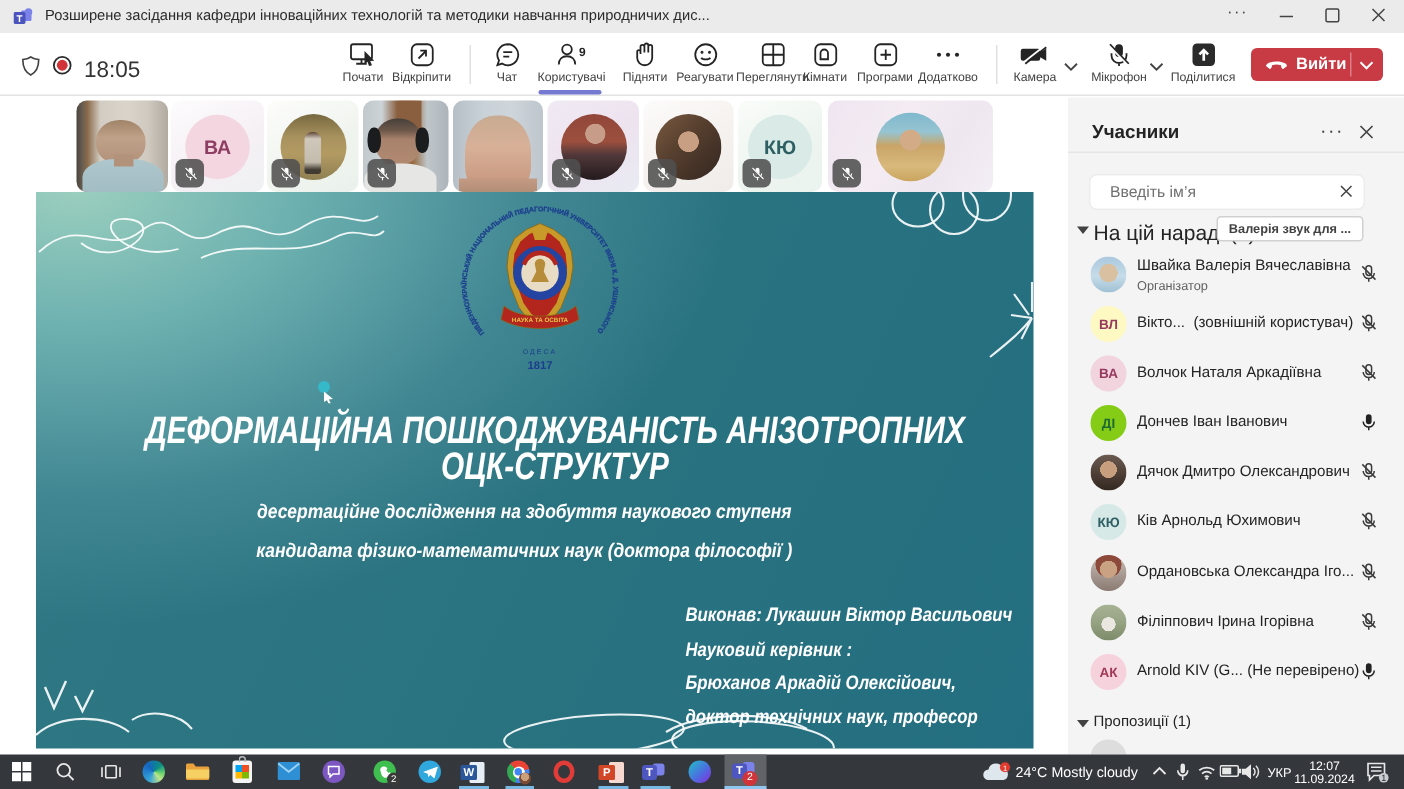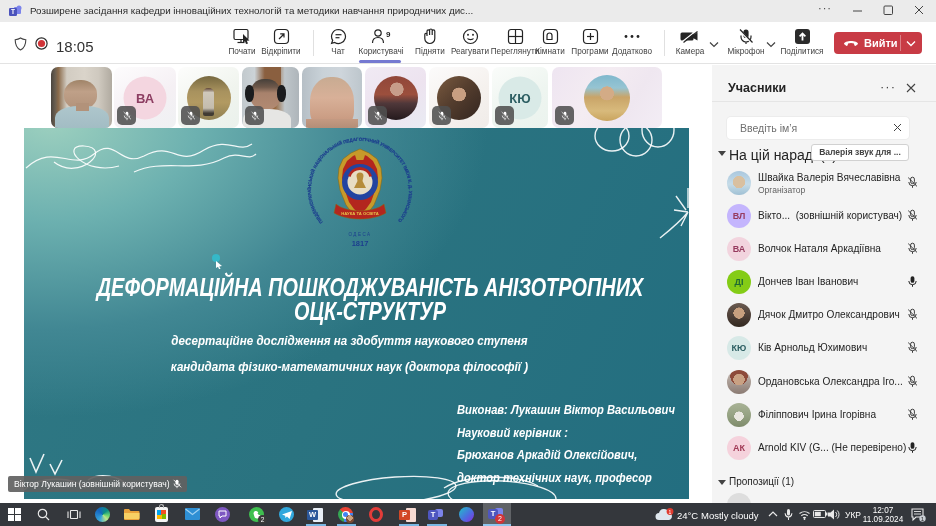--- a/index.html
+++ b/index.html
@@ -304,27 +304,20 @@
     <div class="abs" style="left:188px;top:126px;width:8px;height:8px;border-radius:50%;background:#35b8c8"></div>
     <svg class="abs" style="left:192px;top:133px" width="7" height="8" viewBox="0 0 7 8">
         <path d="M0 0 L6 5 L3.2 5.4 L4.6 8 L3 8 L2 5.8 L0 7 Z" fill="#fff"></path>
       </svg>
 
     <div class="abs" style="left:-134px;top:148px;width:960px;text-align:center;color:#fff;font-size:25.5px;font-weight:bold;font-style:italic;line-height:23.5px;transform:scaleX(0.78);transform-origin:50% 50%">ДЕФОРМАЦІЙНА ПОШКОДЖУВАНІСТЬ АНІЗОТРОПНИХ<br>ОЦК-СТРУКТУР</div>
     <div class="abs" style="left:-3px;top:200px;width:657px;text-align:center;color:#fff;font-size:13.2px;font-weight:bold;font-style:italic;line-height:26px;transform:scaleX(0.88);transform-origin:50% 50%">десертаційне дослідження на здобуття наукового ступеня<br>кандидата фізико-математичних наук (доктора філософії )</div>
     <div class="abs" style="left:433px;top:271px;color:#fff;font-size:13px;font-weight:bold;font-style:italic;line-height:22.5px;white-space:nowrap;transform:scaleX(0.86);transform-origin:0 0">Виконав: Лукашин Віктор Васильович<br>Науковий керівник :<br>Брюханов Аркадій Олексійович,<br>доктор технічних наук, професор</div>
   </div>
 
-  <div class="abs" style="left:8px;top:411px;width:179px;height:16px;background:rgba(97,97,97,.92);border-radius:2px;color:#fff;font-size:8.6px;line-height:16px;padding-left:6px">Віктор Лукашин (зовнішній користувач)
-    <svg class="abs" style="right:5px;top:3px" width="10" height="10" viewBox="0 0 12 12" fill="none" stroke="#fff" stroke-width="1">
-        <rect x="4.2" y="1" width="3.6" height="6" rx="1.8" fill="#fff" stroke="none"></rect>
-        <path d="M2.5 5.5 a3.5 3.5 0 0 0 7 0 M6 9 L6 11"></path>
-        <line x1="2" y1="1" x2="11" y2="10"></line>
-      </svg>
-  </div>
 </div>
 
 <div id="panel">
   <div class="abs" style="left:16px;top:16px;font-size:12.5px;font-weight:bold;color:#242424">Учасники</div>
   <div class="abs" style="left:168px;top:14px;color:#424242;font-size:13px;letter-spacing:1px">···</div>
   <svg class="abs" style="left:194px;top:18px" width="10" height="10" viewBox="0 0 10 10" stroke="#424242" stroke-width="1.1">
       <path d="M1 1 L9 9 M9 1 L1 9"></path>
     </svg>
   <div class="abs" style="left:0;top:36px;width:224px;height:1px;background:#e5e5e5"></div>
   <div class="abs" style="left:15px;top:52px;width:182px;height:22px;background:#fff;border-radius:4px;box-shadow:0 0 0 1px #ececec">
@@ -343,21 +336,21 @@
       <div class="av" style="background:radial-gradient(circle at 50% 46%,#d9c0a0 0 34%,transparent 35%),linear-gradient(180deg,#aac8de 0%,#c6dce8 55%,#9fc0d4 100%)"></div>
       <div class="nm2">Швайка Валерія Вячеславівна</div>
         <div class="sub">Організатор</div>
       <svg class="mic" width="13" height="13" viewBox="0 0 13 13" fill="none" stroke="#3b3b3b" stroke-width="1">
           <rect x="4.6" y="1.2" width="3.8" height="6.4" rx="1.9"></rect>
           <path d="M2.8 6 a3.7 3.7 0 0 0 7.4 0 M6.5 9.7 L6.5 11.8"></path>
           <line x1="2.2" y1="1.6" x2="11" y2="10.4"></line>
         </svg>
     </div>
     <div class="prow" style="top:135px">
-      <div class="av" style="background:#c4b5fd;color:#963a5e">ВЛ</div>
+      <div class="av" style="background:#fef9c3;color:#963a5e">ВЛ</div>
       <div class="nm">Вікто...&nbsp;&nbsp;(зовнішній користувач)</div>
       <svg class="mic" width="13" height="13" viewBox="0 0 13 13" fill="none" stroke="#3b3b3b" stroke-width="1">
           <rect x="4.6" y="1.2" width="3.8" height="6.4" rx="1.9"></rect>
           <path d="M2.8 6 a3.7 3.7 0 0 0 7.4 0 M6.5 9.7 L6.5 11.8"></path>
           <line x1="2.2" y1="1.6" x2="11" y2="10.4"></line>
         </svg>
     </div>
     <div class="prow" style="top:168px">
       <div class="av" style="background:#f2d4de;color:#963a5e">ВА</div>
       <div class="nm">Волчок Наталя Аркадіївна</div>

